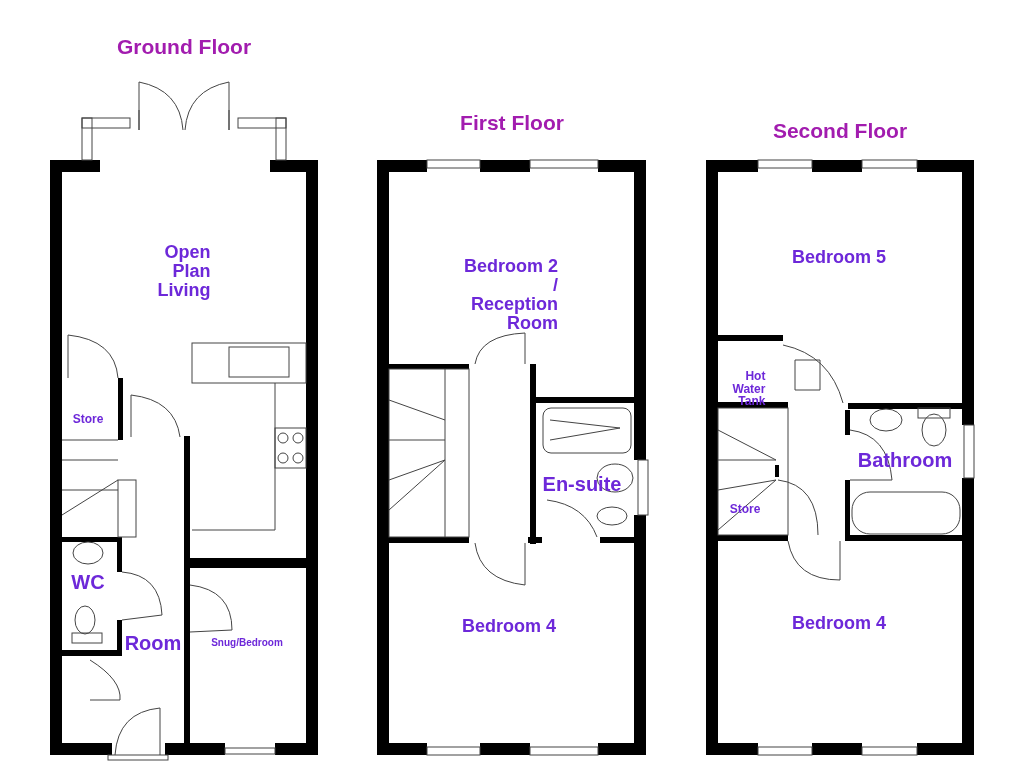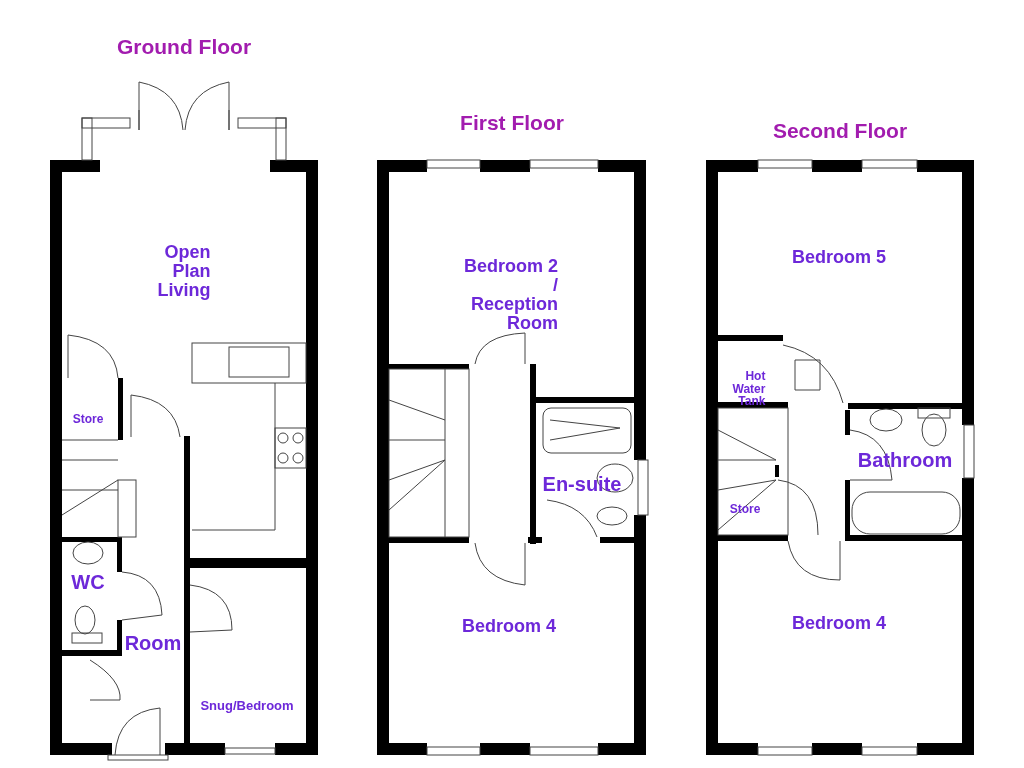--- a/index.html
+++ b/index.html
@@ -163,21 +163,21 @@
 <div class="title" style="left:184px; top:35px;">Ground Floor</div>
 <div class="title" style="left:512px; top:111px;">First Floor</div>
 <div class="title" style="left:840px; top:95px;margin-top:24px;">Second Floor</div>
 
 <div class="room r-l" style="left:184px; top:271px;">Open
 Plan
 Living</div>
 <div class="room r-s" style="left:88px; top:419px;">Store</div>
 <div class="room r-m" style="left:88px; top:582px;">WC</div>
 <div class="room r-m" style="left:153px; top:643px;">Room</div>
-<div class="room r-xs" style="left:247px; top:690px; font-size:13px;">Snug/Bedroom</div>
+<div class="room r-xs" style="left:247px; top:627px; font-size:10px;">Snug/Bedroom</div>
 
 <div class="room r-l" style="left:511px; top:271px;margin-top:24px;">Bedroom 2
 /
 Reception
 Room</div>
 <div class="room r-m" style="left:582px; top:484px;">En-suite</div>
 <div class="room r-l" style="left:509px; top:626px;">Bedroom 4</div>
 
 <div class="room r-l" style="left:839px; top:257px;">Bedroom 5</div>
 <div class="room r-xs" style="left:749px; top:373px;">Hot

